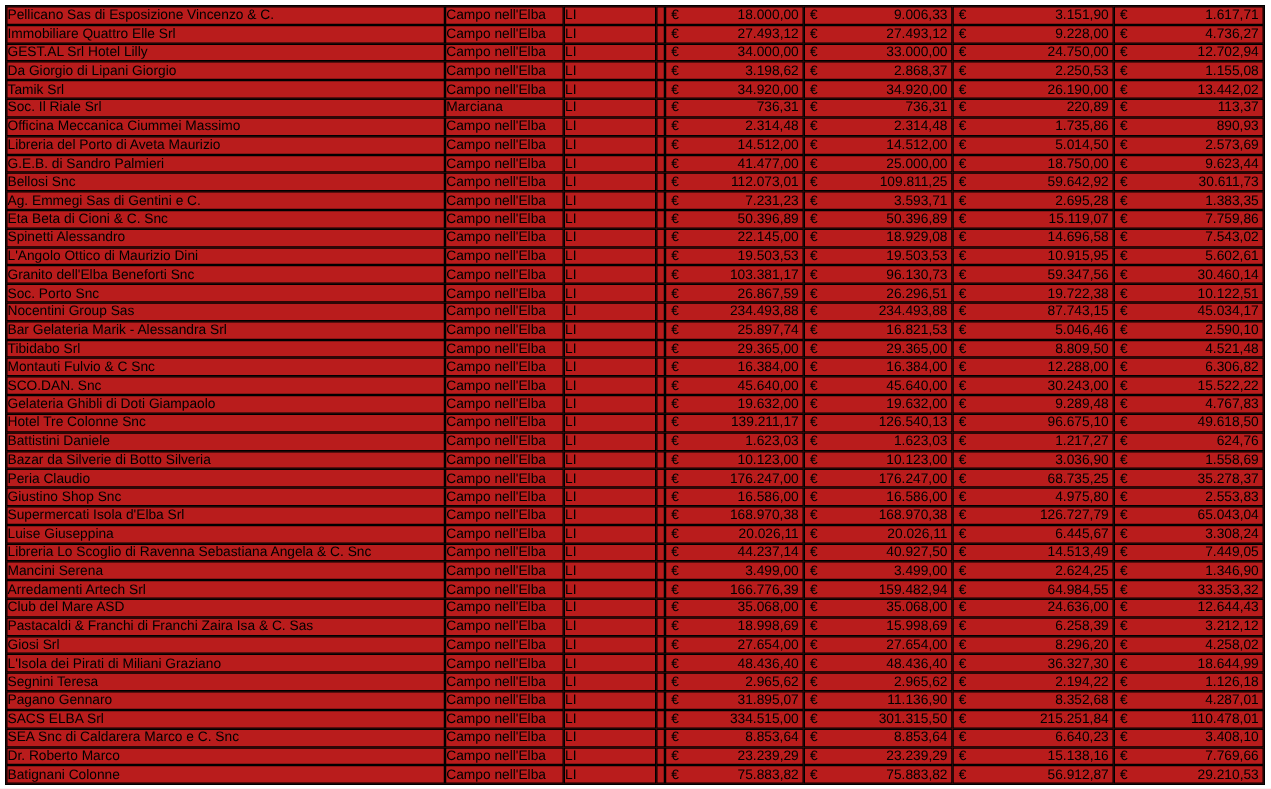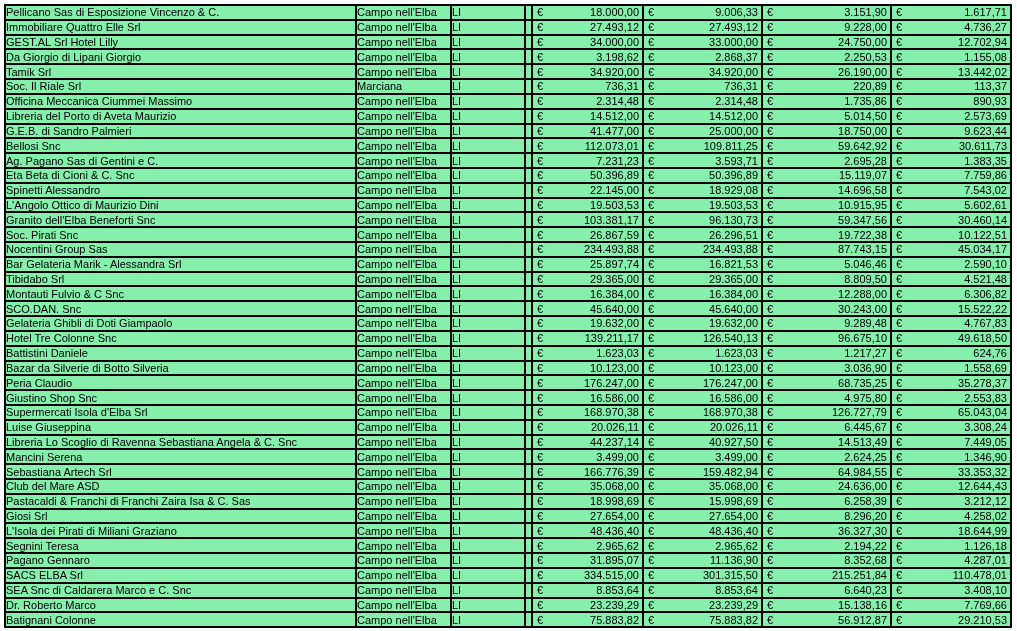--- a/index.html
+++ b/index.html
@@ -14,21 +14,21 @@
     position: absolute;
     top: 4px;
     left: 4px;
   }
   table.doc-table {
     border-collapse: separate;
     border-spacing: 0;
     table-layout: fixed;
     width: 1008px;
     border: 1px solid #000;
-    background: #86efac;
+    background: #b91c1c;
   }
   table.doc-table td {
     box-sizing: border-box;
     border: 1px solid #000;
     height: 14.82px;
     padding: 0;
     overflow: hidden;
     white-space: nowrap;
     font-family: "Liberation Sans", "DejaVu Sans", sans-serif;
     font-size: 11px;
@@ -359,21 +359,21 @@
       </div>
     </td>
     <td class="c-m">
       <div class="mrow">
         <span class="eur">€</span>
         <span class="amt">30.611,73</span>
       </div>
     </td>
   </tr>
         <tr>
-    <td class="c-name">Ag. Pagano Sas di Gentini e C.</td>
+    <td class="c-name">Ag. Emmegi Sas di Gentini e C.</td>
     <td class="c-city">Campo nell'Elba</td>
     <td class="c-prov">LI</td>
     <td class="c-sp"></td>
     <td class="c-m">
       <div class="mrow">
         <span class="eur">€</span>
         <span class="amt">7.231,23</span>
       </div>
     </td>
     <td class="c-m">
@@ -509,21 +509,21 @@
       </div>
     </td>
     <td class="c-m">
       <div class="mrow">
         <span class="eur">€</span>
         <span class="amt">30.460,14</span>
       </div>
     </td>
   </tr>
         <tr>
-    <td class="c-name">Soc. Pirati Snc</td>
+    <td class="c-name">Soc. Porto Snc</td>
     <td class="c-city">Campo nell'Elba</td>
     <td class="c-prov">LI</td>
     <td class="c-sp"></td>
     <td class="c-m">
       <div class="mrow">
         <span class="eur">€</span>
         <span class="amt">26.867,59</span>
       </div>
     </td>
     <td class="c-m">
@@ -989,21 +989,21 @@
       </div>
     </td>
     <td class="c-m">
       <div class="mrow">
         <span class="eur">€</span>
         <span class="amt">1.346,90</span>
       </div>
     </td>
   </tr>
         <tr>
-    <td class="c-name">Sebastiana Artech Srl</td>
+    <td class="c-name">Arredamenti Artech Srl</td>
     <td class="c-city">Campo nell'Elba</td>
     <td class="c-prov">LI</td>
     <td class="c-sp"></td>
     <td class="c-m">
       <div class="mrow">
         <span class="eur">€</span>
         <span class="amt">166.776,39</span>
       </div>
     </td>
     <td class="c-m">

